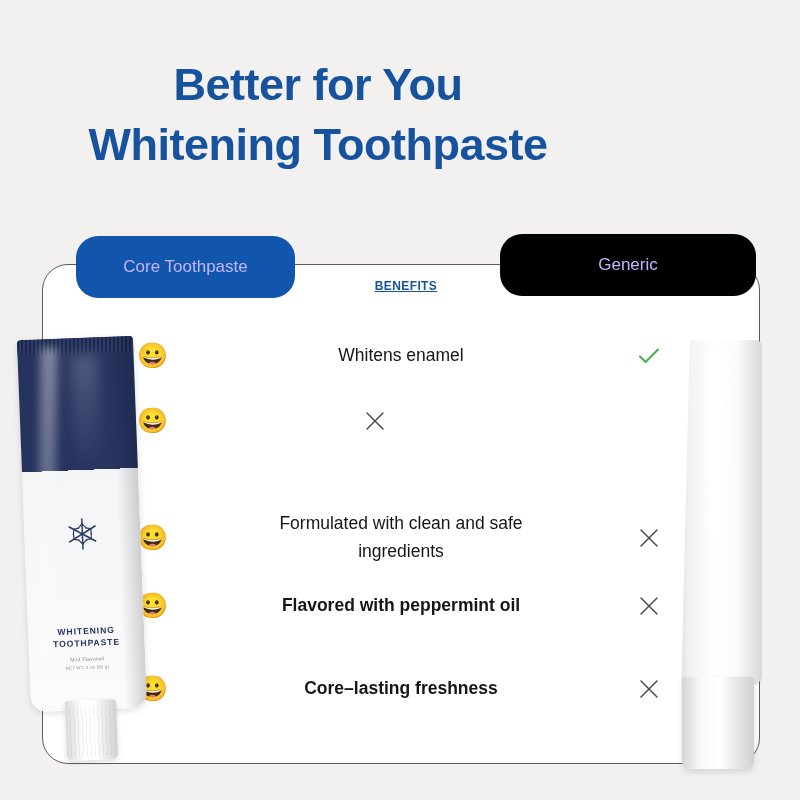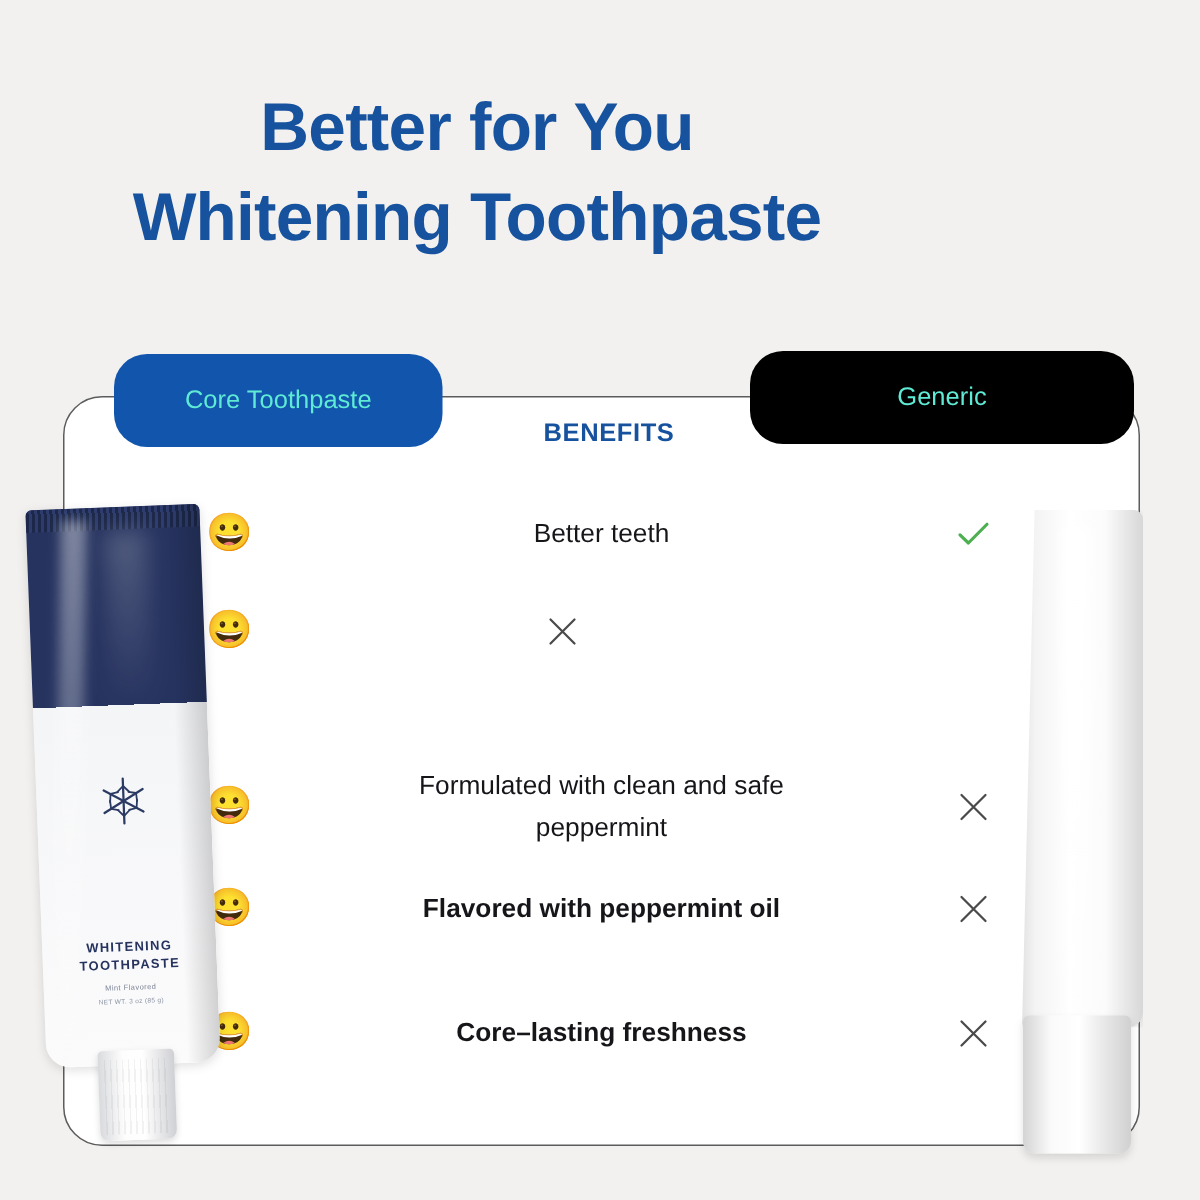--- a/index.html
+++ b/index.html
@@ -43,21 +43,21 @@
     background: #ffffff;
   }
 
   
   .pill {
     position: absolute;
     display: flex;
     align-items: center;
     justify-content: center;
     border-radius: 22px;
-    color: #5eead4;
+    color: #c4b5fd;
     font-size: 17px;
     z-index: 6;
     height: 62px;
   }
   .pill-core {
     left: 76px;
     top: 236px;
     width: 219px;
     background: #1155ad;
   }
@@ -70,23 +70,24 @@
   }
 
   .benefits-header {
     position: absolute;
     left: 285px;
     top: 279px;
     width: 242px;
     text-align: center;
     color: #17529e;
     font-weight: bold;
-    font-size: 17px;
+    font-size: 12px;
     letter-spacing: 0.4px;
     z-index: 5;
+    text-decoration: underline;
   }
 
   
   .rows {
     position: absolute;
     left: 42px;
     top: 320px;
     width: 718px;
     height: 420px;
     z-index: 4;
@@ -294,21 +295,21 @@
 <div class="pill pill-generic">
   <span>Generic</span>
 </div>
 
 <div class="rows">
 
   <div class="row" id="row-0" style="top:22px;">
     <div class="cell-core">
       <span class="emoji">😀</span>
     </div>
-    <div class="cell-benefit">Better teeth</div>
+    <div class="cell-benefit">Whitens enamel</div>
     <div class="cell-generic">
       <span class="mark-check">
         <svg width="26" height="26" viewBox="0 0 26 26">
             <path d="M4 13.6 L9.6 19 L22 6.5" fill="none" stroke="#4caf50" stroke-width="2.1" stroke-linecap="round" stroke-linejoin="round"></path>
           </svg>
       </span>
     </div>
   </div>
 
   <div class="row" id="row-1" style="top:88px;">
@@ -321,21 +322,21 @@
             <path d="M3 3 L19 19 M19 3 L3 19" fill="none" stroke="#4a4a4a" stroke-width="1.5" stroke-linecap="round"></path>
           </svg>
       </span>
     </div>
   </div>
 
   <div class="row" id="row-2" style="top:190px;">
     <div class="cell-core">
       <span class="emoji">😀</span>
     </div>
-    <div class="cell-benefit">Formulated with clean and safe peppermint</div>
+    <div class="cell-benefit">Formulated with clean and safe ingredients</div>
     <div class="cell-generic">
       <span class="mark-cross">
         <svg width="22" height="22" viewBox="0 0 22 22">
             <path d="M3 3 L19 19 M19 3 L3 19" fill="none" stroke="#4a4a4a" stroke-width="1.5" stroke-linecap="round"></path>
           </svg>
       </span>
     </div>
   </div>
 
   <div class="row" id="row-3" style="top:272px;">

